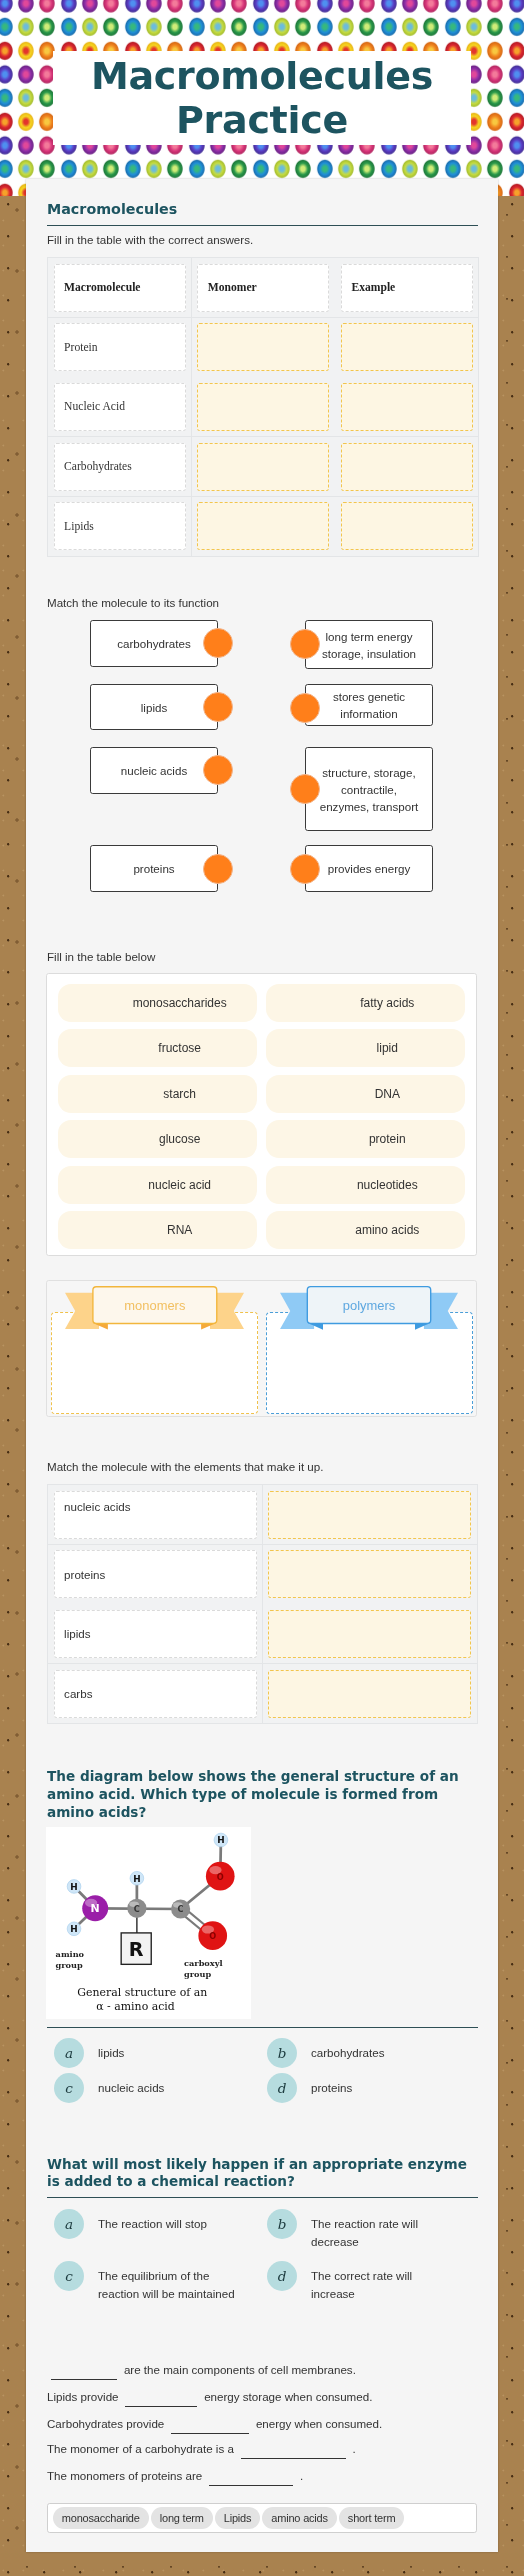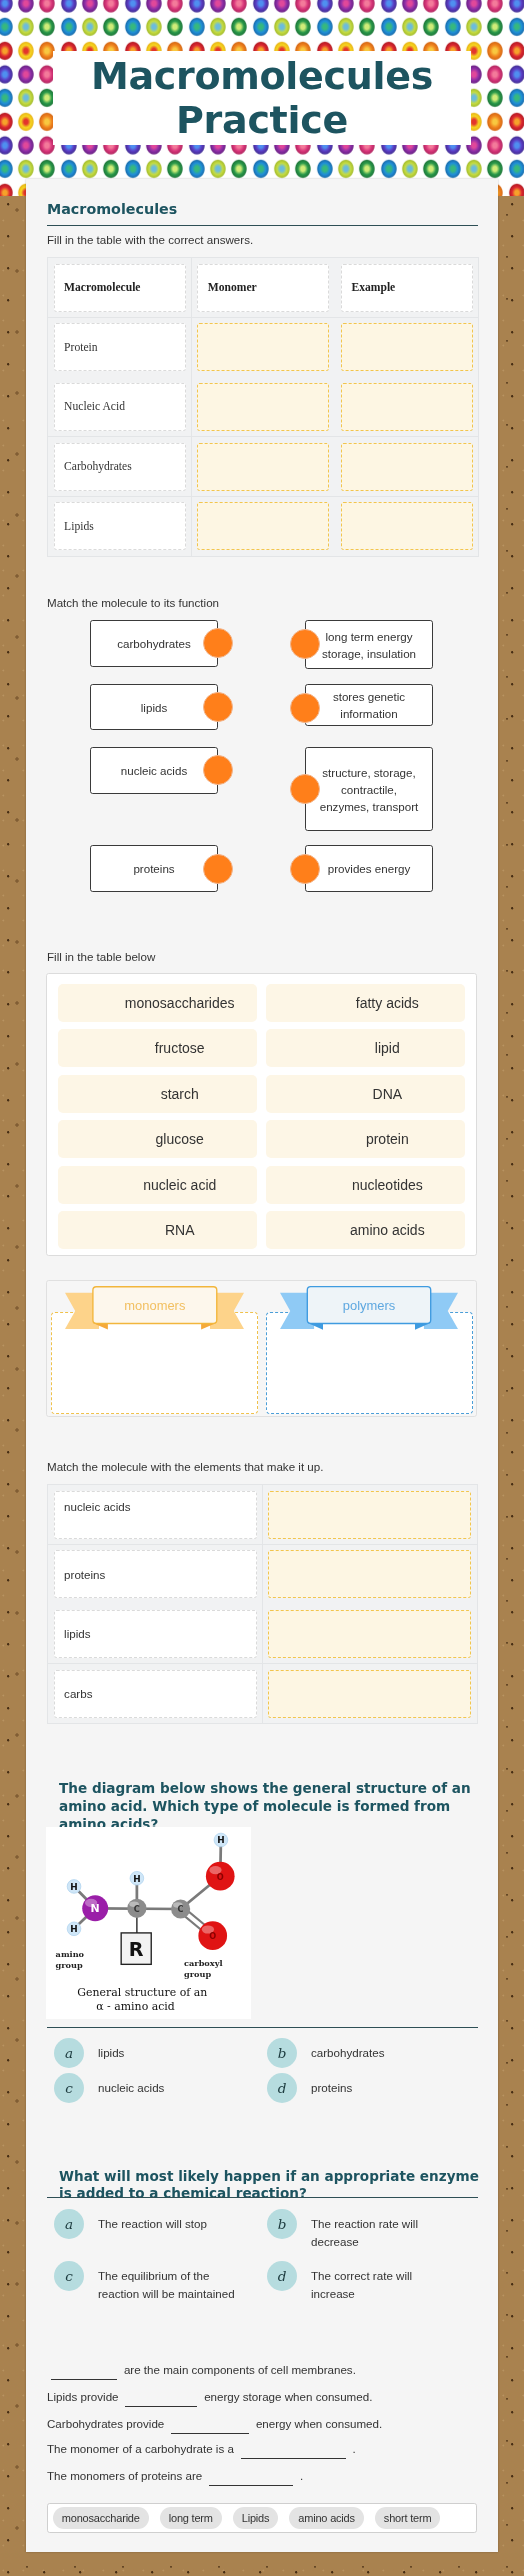--- a/index.html
+++ b/index.html
@@ -53,43 +53,43 @@
 .tbox.top{align-items:flex-start;padding-top:8.2px;}
 
 
 .mcard{position:absolute;width:128px;background:#fff;border:0.7px solid #3a3a3a;border-radius:2.7px;display:flex;
   align-items:center;justify-content:center;text-align:center;font-size:11.6px;line-height:17px;color:#333;padding:0 11px;}
 .handle{position:absolute;width:30px;height:30px;border-radius:50%;background:#ff7f1a;border:1.4px solid #f3b48a;z-index:3;}
 
 
 .sort-box{left:46px;top:973px;width:431px;height:283px;background:#fff;border:0.7px solid #dcdcdc;border-radius:2.7px;
   padding:9.6px 11px;display:grid;grid-template-columns:1fr 1fr;grid-auto-rows:38px;column-gap:8.2px;row-gap:7.5px;}
-.sitem{background:#fdf6e6;border-radius:5px;display:flex;align-items:center;justify-content:center;font-size:14px;color:#333;padding-left:44px;}
+.sitem{background:#fdf6e6;border-radius:13px;display:flex;align-items:center;justify-content:center;font-size:12px;color:#333;padding-left:44px;}
 
 
 .cat-box{left:46px;top:1280px;width:431px;height:137px;border:0.7px solid #e0e0e0;border-radius:2.7px;background:#f6f6f6;}
 .cat-drop{top:1312px;height:102px;background:#fff;border-radius:4.1px;}
 .ribbon-text{font-family:"Liberation Sans",sans-serif;font-size:19px;}
 
 
-.q-heading{font-family:"DejaVu Sans",sans-serif;font-weight:bold;font-size:13.6px;line-height:18px;color:#1d5460;left:47px;width:431px;margin:12px;}
+.q-heading{font-family:"DejaVu Sans",sans-serif;font-weight:bold;font-size:13.6px;line-height:18px;color:#1d5460;left:47px;width:431px;margin:0;}
 .badge{position:absolute;width:30px;height:30px;border-radius:50%;background:#b6dcdf;display:flex;align-items:center;justify-content:center;
   font-family:"DejaVu Serif",serif;font-style:italic;font-size:13.6px;color:#1c3a3e;}
 .opt-text{position:absolute;font-size:11.6px;line-height:18px;color:#333;width:147px;}
 .dia-label{font-family:"DejaVu Serif",serif;font-weight:bold;font-size:12px;fill:#222;}
 .dia-caption{font-family:"DejaVu Serif",serif;font-size:16px;fill:#111;}
 .atom-t{font-family:"DejaVu Sans",sans-serif;font-weight:bold;}
 
 
 .fill-line{position:absolute;left:47px;font-size:11.6px;line-height:15px;color:#333;white-space:nowrap;}
 .blank{display:inline-block;height:0.7px;border-bottom:0.7px solid #333;vertical-align:-6.1px;margin:0 6.8px;}
 
 
 .bank{left:47px;top:2503px;width:430px;height:30px;background:#fff;border:0.7px solid #cfcfcf;border-radius:2.7px;
-  display:flex;align-items:center;gap:11px;padding:0 4.8px;}
+  display:flex;align-items:center;gap:2px;padding:0 4.8px;}
 .chip{height:22px;border-radius:11px;background:#e3e3e3;padding:0 9px;display:flex;align-items:center;font-size:11px;color:#333;letter-spacing:-0.2px;}
 </style>
 </head>
 <body>
 
 <div class="page">
 
   <div class="header">
     <div class="title-box">
       <h1 class="title">

